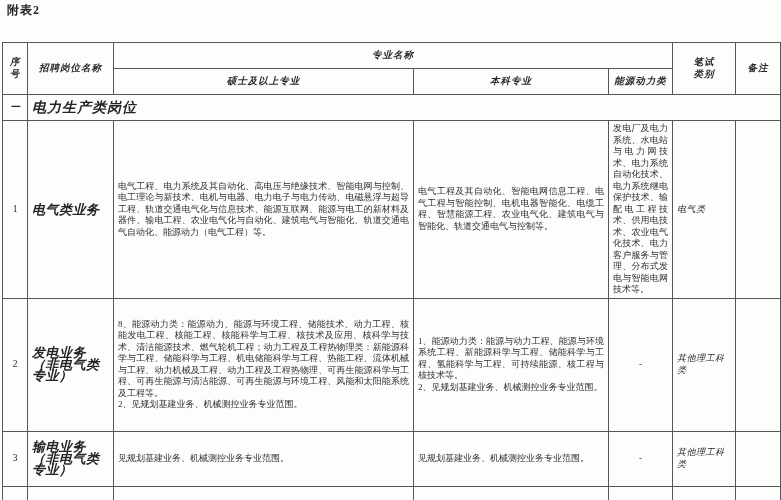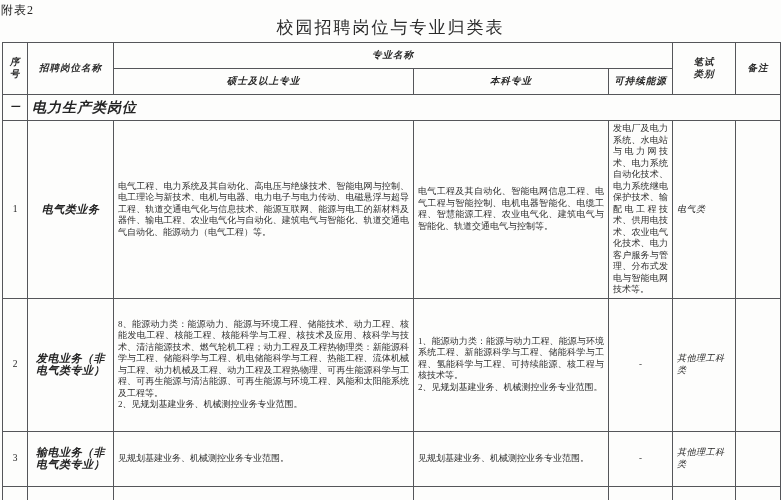--- a/index.html
+++ b/index.html
@@ -4,22 +4,22 @@
 <style>
   html,body{margin:0;padding:0;}
   body{
     width:781px;height:500px;overflow:hidden;
     background:#ffffff;
     font-family:"Liberation Serif","DejaVu Serif",serif;
     color:#242424;
   }
   .page{position:relative;width:781px;height:500px;overflow:hidden;background:#fdfdfc;}
   .attach{
-    position:absolute;left:1px;top:2px;
-    font-size:12px;font-weight:normal;letter-spacing:1px;
+    position:absolute;left:7px;top:2px;
+    font-size:12px;font-weight:bold;letter-spacing:1px;
   }
   .title{
     position:absolute;left:0;top:16px;width:781px;
     text-align:center;font-size:17px;letter-spacing:2px;color:#2b2b2b;
   }
   table.main{
     position:absolute;left:2px;top:42px;width:778px;
     border-collapse:collapse;table-layout:fixed;
     font-size:9px;line-height:11.5px;
   }
@@ -42,35 +42,34 @@
   tr.r2{height:133px;}
   tr.r3{height:55px;}
   tr.r4{height:80px;}
   td.seq{text-align:center;font-size:9.5px;}
   td.seq-section{text-align:center;font-weight:bold;font-style:italic;font-size:9.5px;}
   td.section-title{
     font-weight:bold;font-style:italic;font-size:14px;
     text-align:left;padding-left:6px;letter-spacing:1px;
   }
   td.pos{
-    text-align:center;font-weight:bold;font-style:italic;
-    font-size:11px;letter-spacing:0.5px;
+    font-weight:bold;font-style:italic;
+    font-size:13px;letter-spacing:0.5px;
   }
   td.majors{text-align:justify;text-justify:inter-ideograph;white-space:pre-line;color:#2e2e2e;}
   td.dash{text-align:center;}
   td.exam{font-style:italic;font-size:9px;letter-spacing:0.5px;}
   td.remark{text-align:center;}
 </style>
 </head>
 <body>
 
 <div class="page">
 
   <div class="attach">附表2</div>
-  <div class="title">校园招聘岗位与专业归类表</div>
 
   <table class="main">
     <colgroup>
       <col style="width:25px">
       <col style="width:86px">
       <col style="width:300px">
       <col style="width:195px">
       <col style="width:64px">
       <col style="width:63px">
       <col style="width:45px">
@@ -81,21 +80,21 @@
       <th class="hd" rowspan="2">序号</th>
       <th class="hd" rowspan="2">招聘岗位名称</th>
       <th class="hd" colspan="3">专业名称</th>
       <th class="hd" rowspan="2"><span class="wrap-narrow">笔试类别</span></th>
       <th class="hd" rowspan="2">备注</th>
     </tr>
 
     <tr class="hrow2">
       <th class="hd">硕士及以上专业</th>
       <th class="hd">本科专业</th>
-      <th class="hd">可持续能源</th>
+      <th class="hd">能源动力类</th>
     </tr>
 
     <tr class="secrow">
       <td class="seq-section">一</td>
       <td class="section-title" colspan="6">电力生产类岗位</td>
     </tr>
 
     <tr class="r1">
       <td class="seq">1</td>
       <td class="pos">电气类业务</td>

